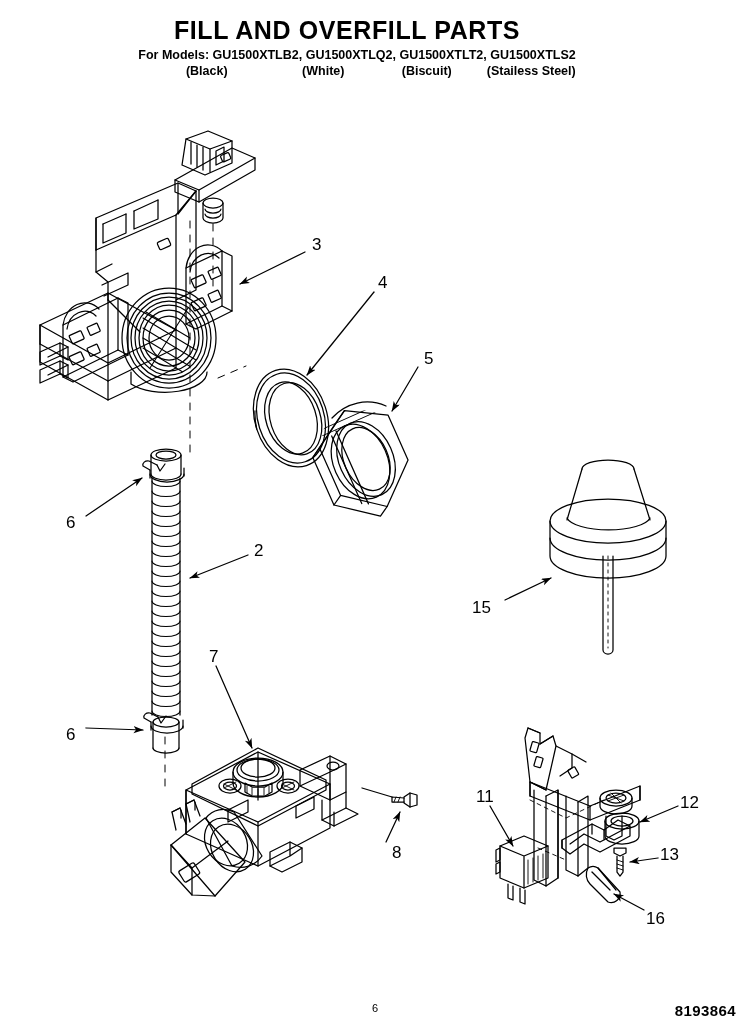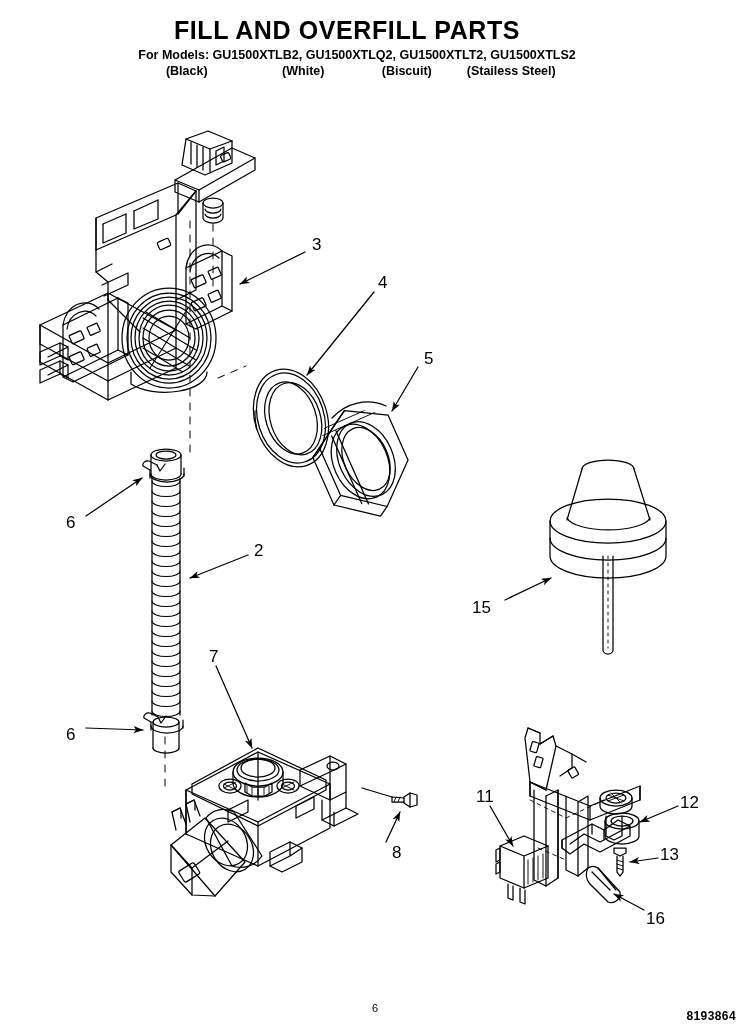--- a/index.html
+++ b/index.html
@@ -2,28 +2,28 @@
 <html><head>
 <meta charset="utf-8">
 <style>
   html,body{margin:0;padding:0;background:#ffffff;}
   body{width:750px;height:1036px;position:relative;overflow:hidden;
        font-family:"Liberation Sans",sans-serif;color:#000;}
   #sheet{position:absolute;inset:0;width:750px;height:1036px;}
   .hdr{position:absolute;left:0;width:694px;text-align:center;}
   #title{top:16px;font-size:25px;font-weight:bold;letter-spacing:.6px;}
   #models{top:48px;font-size:12.5px;font-weight:bold;margin-left:10px;}
-  #colorrow{top:64px;font-size:12.5px;font-weight:bold;}
+  #colorrow{top:64px;font-size:12.5px;font-weight:bold;padding-left:20px;}
   #colorrow span{display:inline-block;}
   .c0{width:118px;text-align:center;}
   .c1{width:108px;text-align:center;}
   .c2{width:92px;text-align:center;}
   .c3{width:110px;text-align:center;}
   #pagenum{position:absolute;top:1002px;left:0;width:750px;text-align:center;font-size:11px;}
-  #partno{position:absolute;top:1002px;right:14px;font-size:12px;font-weight:bold;letter-spacing:.4px;margin-top:7px;}
+  #partno{position:absolute;top:1002px;right:14px;font-size:15px;font-weight:bold;letter-spacing:.4px;}
   #art{position:absolute;top:0;left:0;}
   .cal{font-family:"Liberation Sans",sans-serif;font-size:17px;fill:#000;}
 </style>
 </head>
 <body>
 
 <div id="sheet">
 
   <div class="hdr" id="title">FILL AND OVERFILL PARTS</div>
   <div class="hdr" id="models">For Models: GU1500XTLB2, GU1500XTLQ2, GU1500XTLT2, GU1500XTLS2</div>

